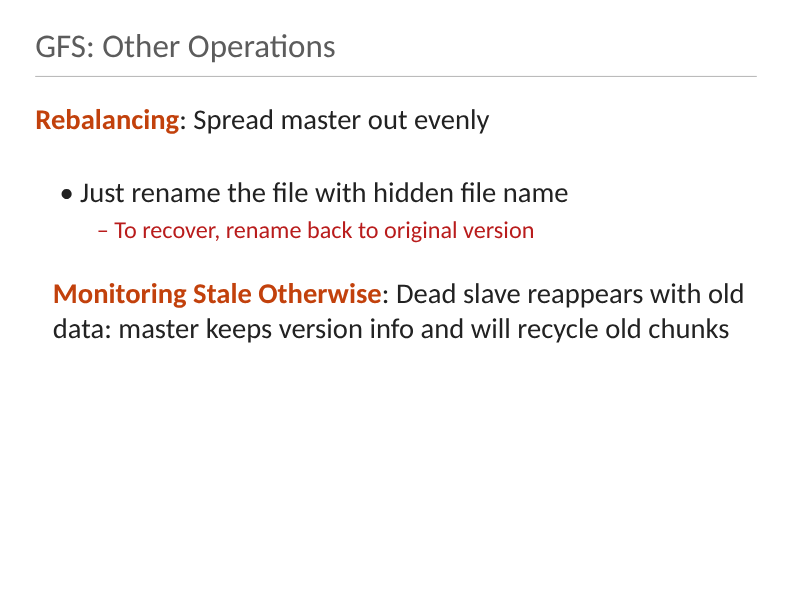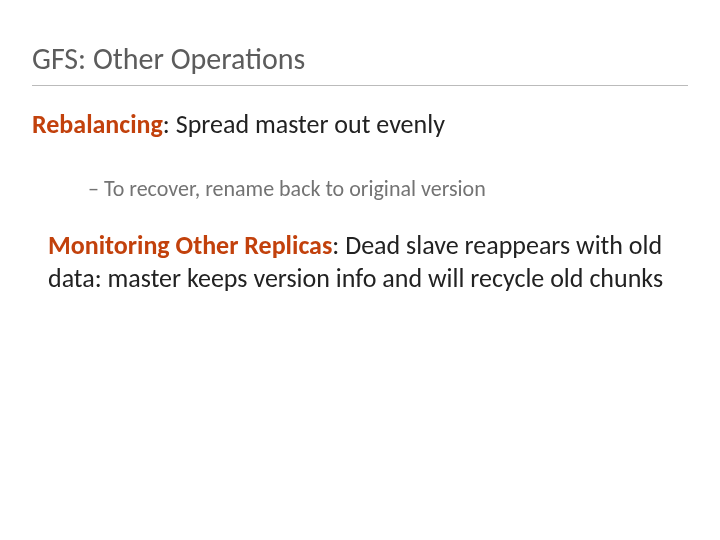--- a/index.html
+++ b/index.html
@@ -8,21 +8,21 @@
     width: 720px;
     height: 540px;
     background: #ffffff;
     font-family: Calibri, "Segoe UI", Arial, sans-serif;
     color: #222;
   }
   .slide {
     box-sizing: border-box;
     width: 720px;
     height: 540px;
-    padding: 40px 32px 24px 32px;
+    padding: 24px 32px 24px 32px;
   }
   .title {
     font-size: 30px;
     color: #5c5c5c;
     border-bottom: 1px solid #bbb;
     padding-bottom: 8px;
     margin-bottom: 22px;
     font-weight: 400;
   }
   .level1 {
@@ -35,21 +35,21 @@
     margin: 0 0 4px 22px;
     line-height: 1.25;
   }
   .bullet-l2::before {
     content: "• ";
   }
   .level3 {
     font-size: 22px;
     margin: 0 0 2px 56px;
     line-height: 1.3;
-    color: #737373;
+    color: #b91c1c;
   }
   .dash-l3::before {
     content: "– ";
   }
   .emph {
     color: #c2410c;
     font-weight: 700;
   }
   .section-gap {
     height: 14px;
@@ -68,20 +68,21 @@
 
   <div class="title">GFS: Other Operations</div>
 
   <div class="level1">
     <span class="emph">Rebalancing</span><span>: Spread master out evenly</span>
   </div>
 
   <div class="section-gap"></div>
 
 
+  <div class="level2 bullet-l2"><span>Just rename the file with hidden file name</span></div>
 
   <div class="level3 dash-l3"><span>To recover, rename back to original version</span></div>
 
   <div class="monitoring">
-    <span class="emph">Monitoring Other Replicas</span><span>: Dead slave reappears with old data: master keeps version info and will recycle old chunks</span>
+    <span class="emph">Monitoring Stale Otherwise</span><span>: Dead slave reappears with old data: master keeps version info and will recycle old chunks</span>
   </div>
 
 </div>
 
 </body></html>

